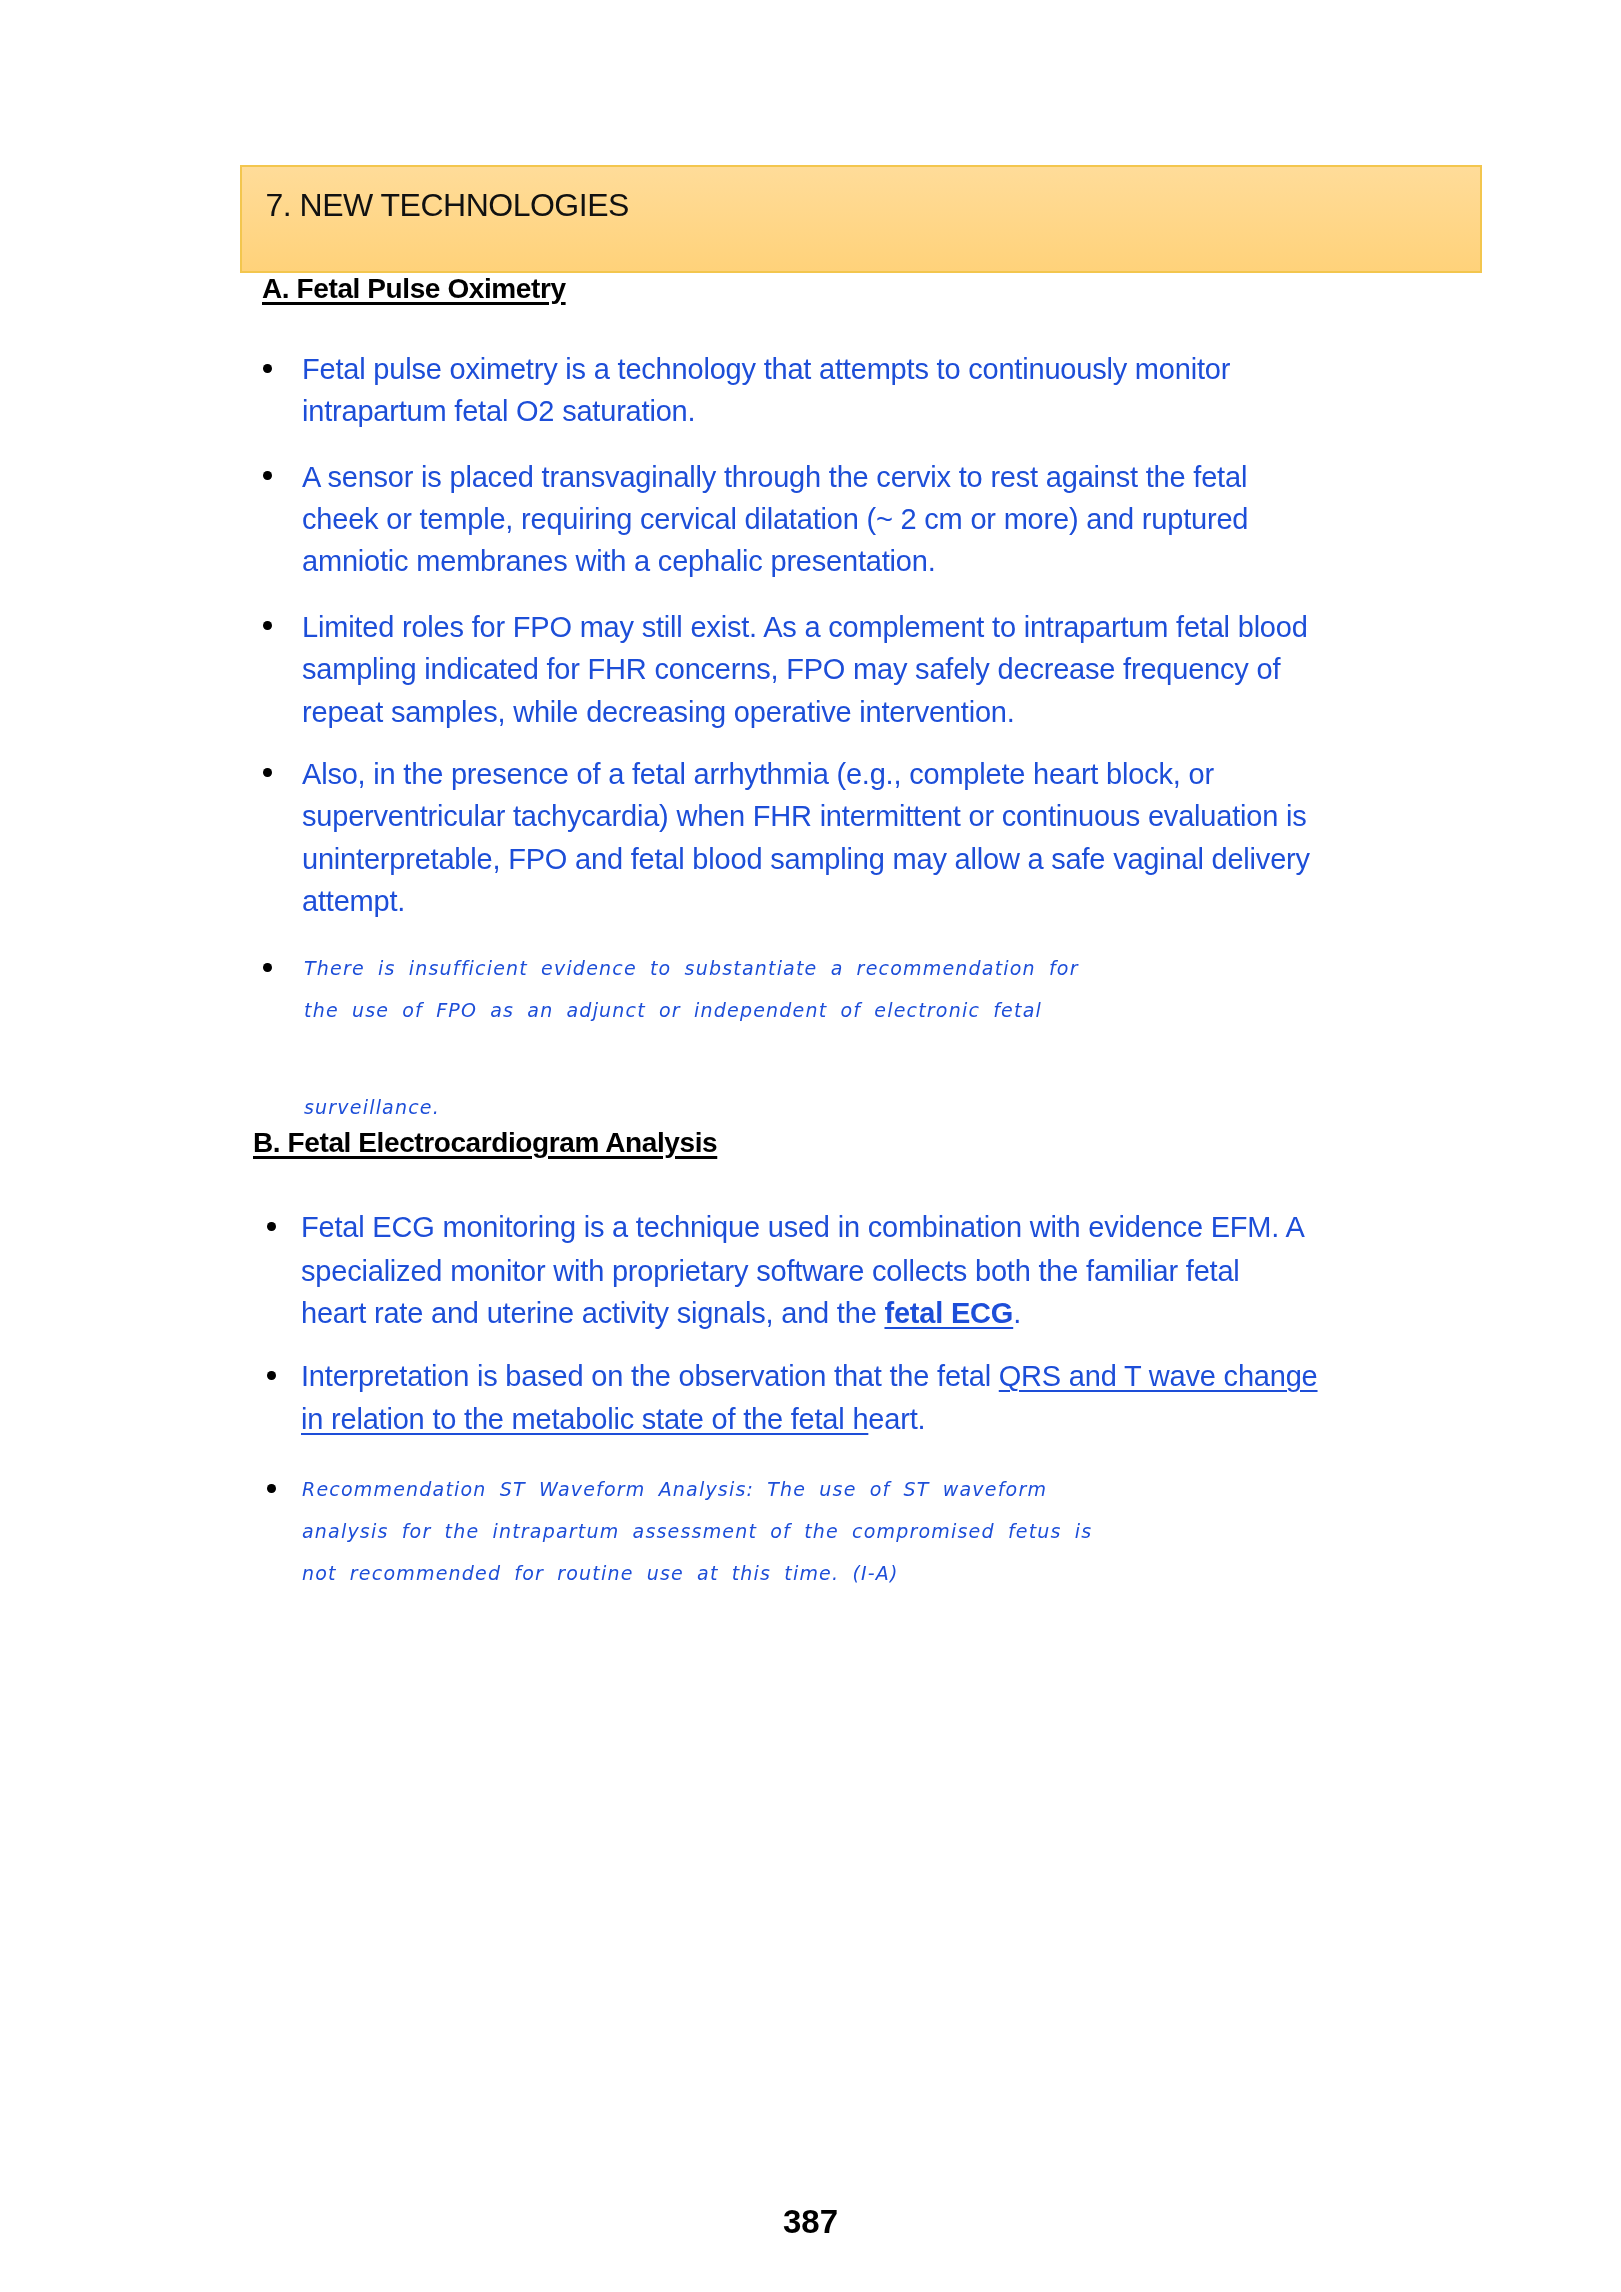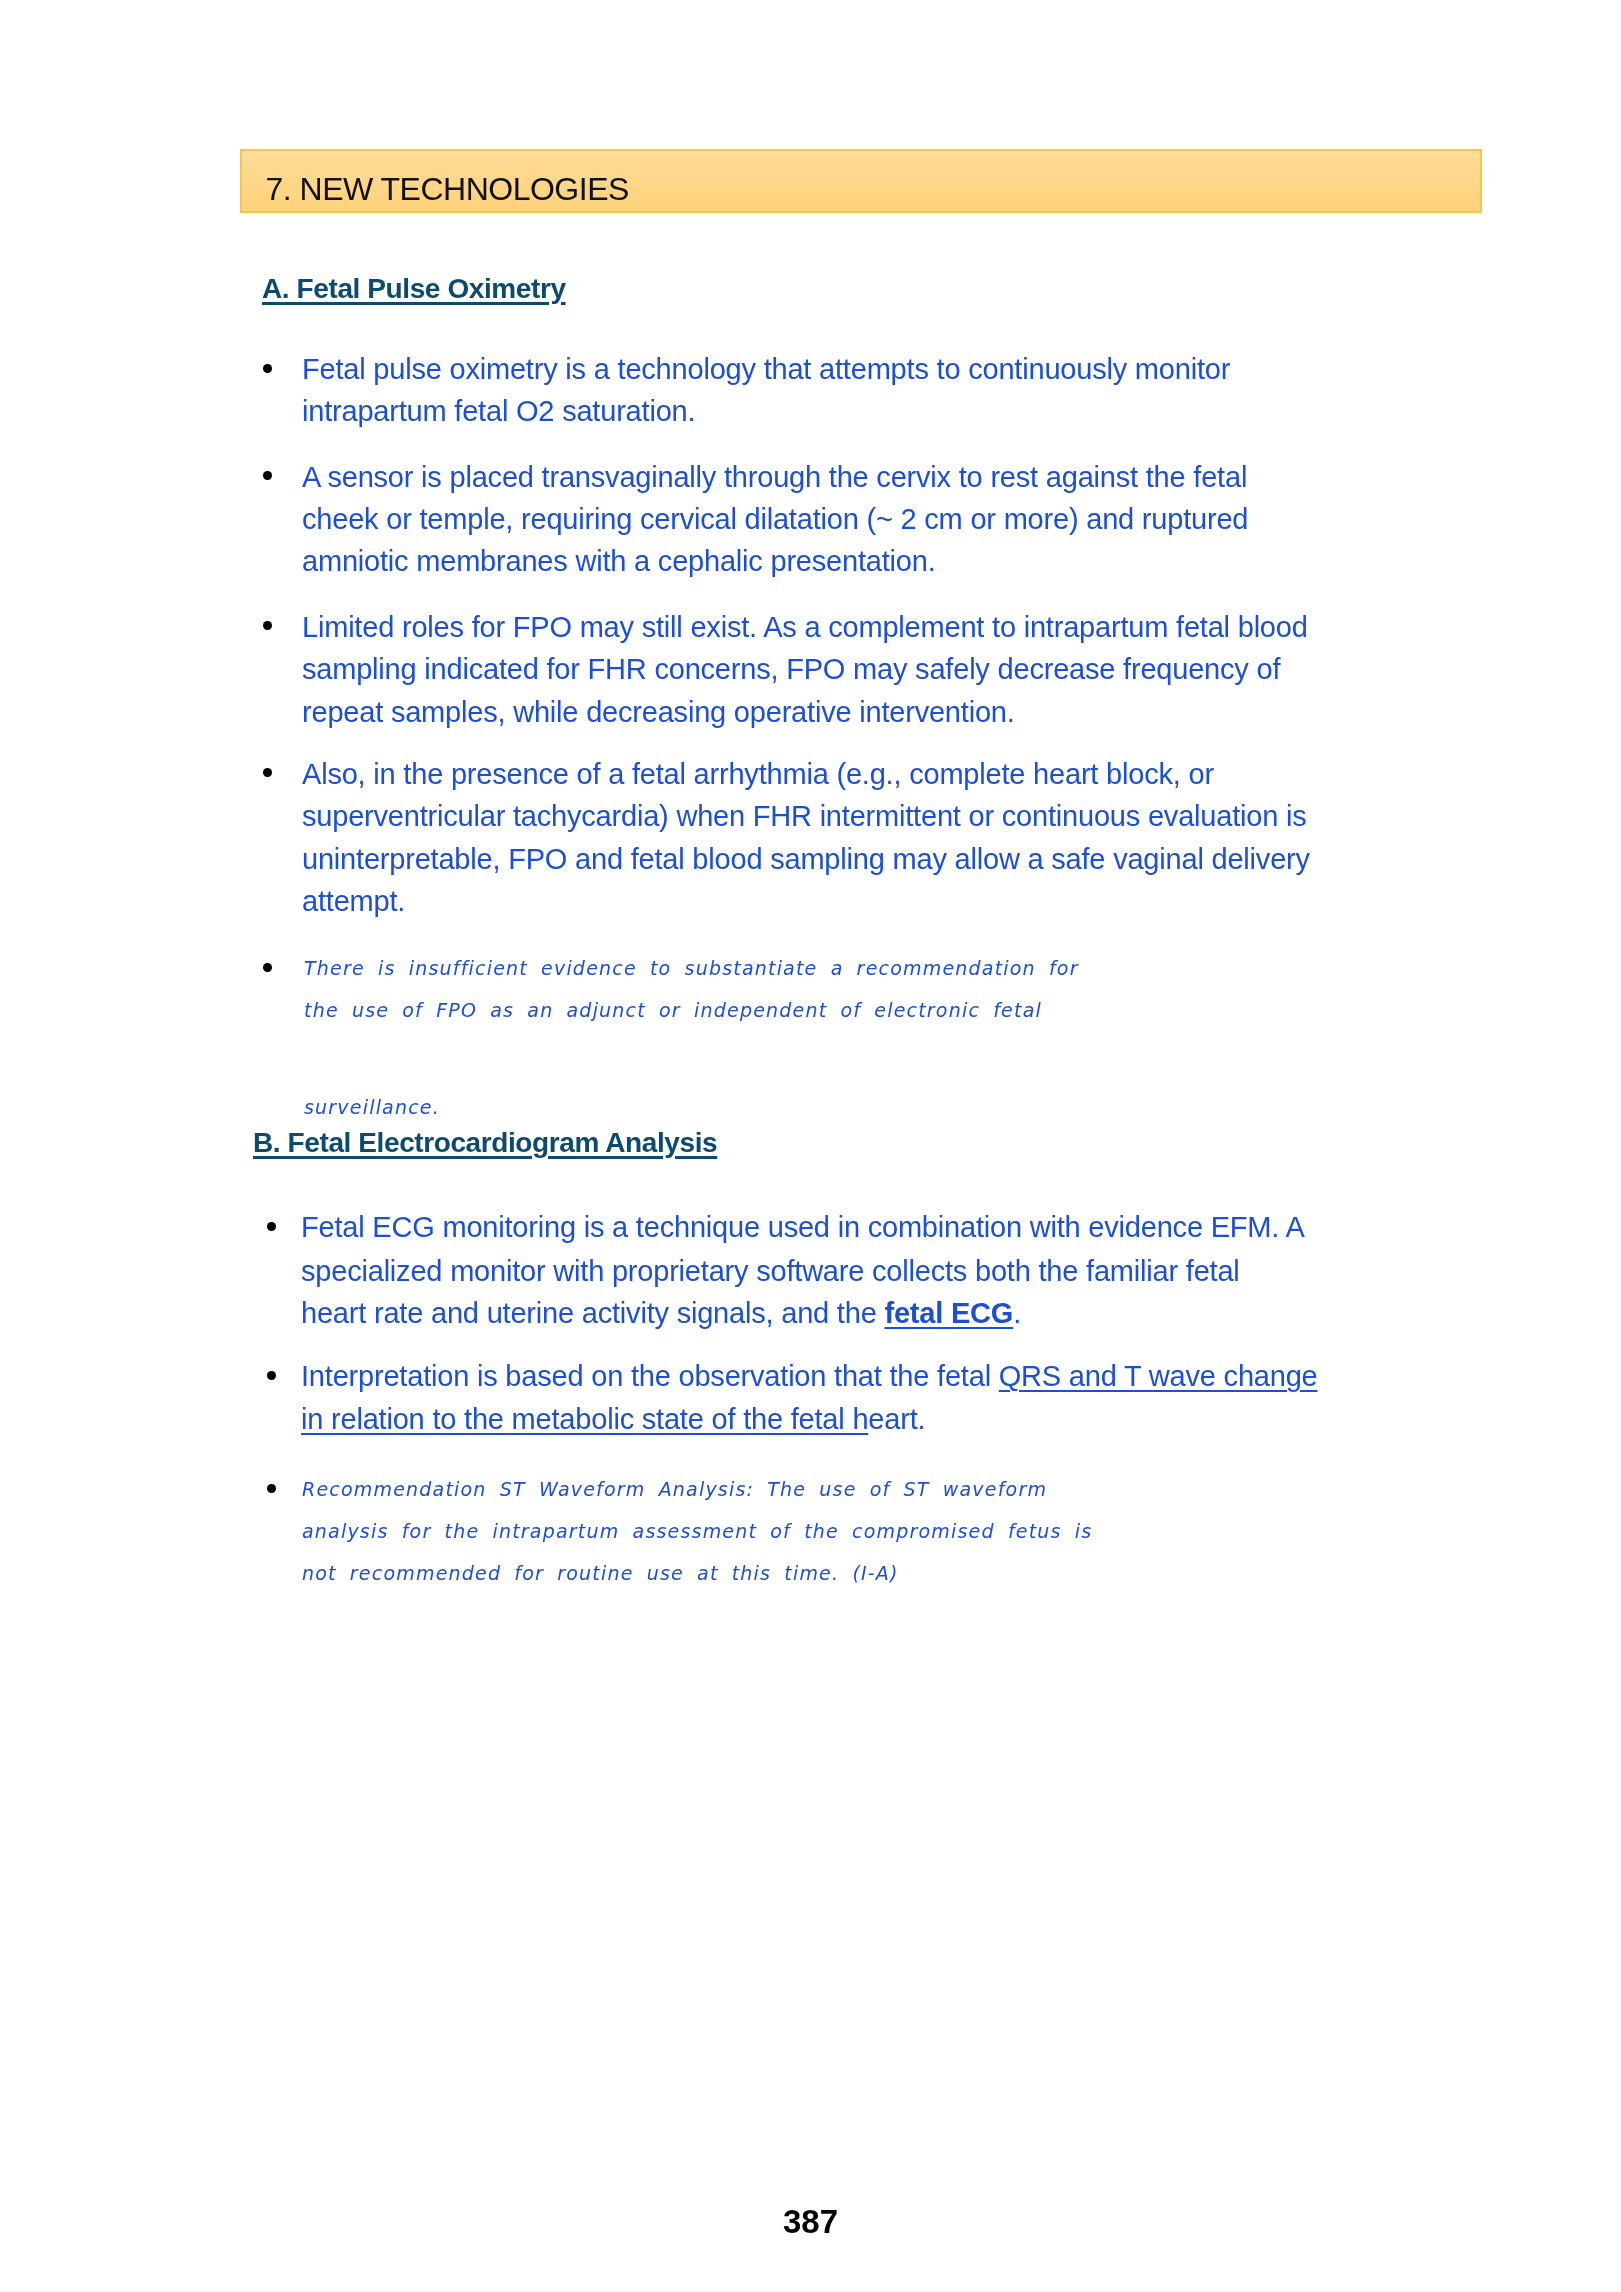--- a/index.html
+++ b/index.html
@@ -1,34 +1,34 @@
 <!DOCTYPE html>
 <html><head>
   <meta charset="utf-8">
   <style>
     html, body { margin: 0; padding: 0; background: #ffffff; }
     body { width: 1621px; height: 2293px; position: relative; overflow: hidden; color: #000; }
     .page { position: absolute; left: 0; top: 0; width: 1621px; height: 2293px; background: #fff; }
 
     .section-band {
-      position: absolute; left: 240px; top: 149px; width: 1242px; height: 64px;
+      position: absolute; left: 240px; top: 165px; width: 1242px; height: 108px;
       box-sizing: border-box;
       background: linear-gradient(to bottom, #ffdc99 0%, #ffd27a 100%);
       border: 2px solid #f3c64e;
     }
     .section-band .title {
       position: absolute; left: 23.5px; top: 19.6px;
       font-family: "Liberation Sans", sans-serif; font-size: 32px; letter-spacing: -0.5px;
       color: #111; white-space: nowrap;
     }
 
     .subhead {
       position: absolute; font-family: "Liberation Sans", sans-serif; font-weight: bold;
       font-size: 28px; letter-spacing: -0.4px; text-decoration: underline; text-decoration-thickness: 2.9px;
-      text-underline-offset: 3.9px; white-space: nowrap; color: #0c4a6e;
+      text-underline-offset: 3.9px; white-space: nowrap; color: #000000;
     }
 
     .bullet {
       position: absolute; width: 8.8px; height: 8.8px; border-radius: 50%; background: #000;
     }
 
     .line {
       position: absolute; white-space: nowrap;
       font-family: "Liberation Sans", sans-serif; font-size: 29px; letter-spacing: -0.2px;
       line-height: 35px; color: #1d4ed8;

